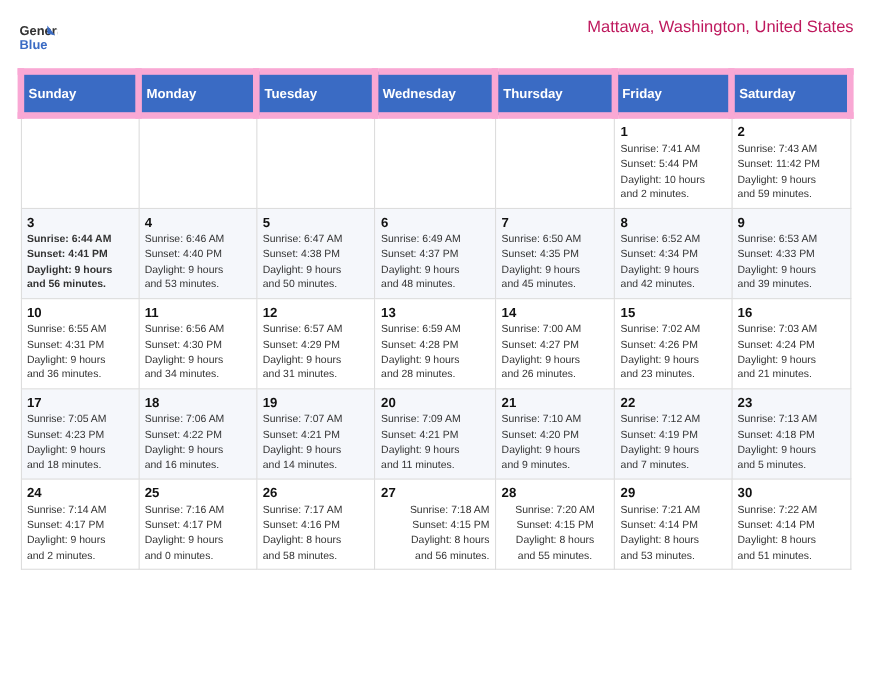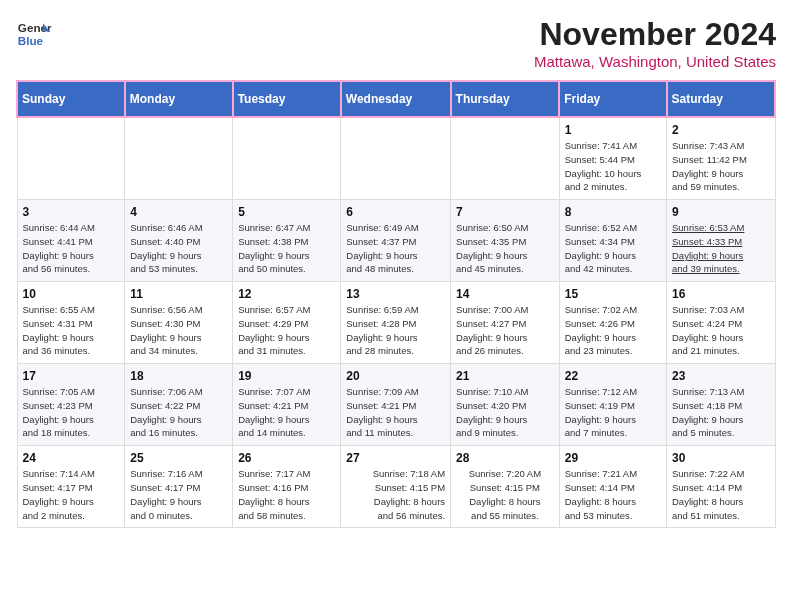--- a/index.html
+++ b/index.html
@@ -41,21 +41,21 @@
       width: 100%;
       border-collapse: collapse;
       font-size: 10px;
     }
     .calendar-table thead tr th {
       background: #3a6bc4;
       color: #fff;
       padding: 10px 4px;
       text-align: left;
       font-size: 12px;
-      border: 2px solid #f9a8d4;
+      border: 6px solid #f9a8d4;
     }
     .calendar-table tbody tr td {
       vertical-align: top;
       padding: 5px 5px;
       border: 1px solid #ddd;
       background: #fff;
       width: 113px;
       height: 82px;
     }
     .calendar-table tbody tr:nth-child(even) td {
@@ -82,21 +82,20 @@
 <div class="header-section">
   <div class="logo">
     <svg class="logo-icon" viewBox="0 0 40 40" xmlns="http://www.w3.org/2000/svg">
       <text x="2" y="18" font-size="13" font-weight="bold" fill="#333" font-family="Arial">General</text>
       <text x="2" y="32" font-size="13" font-weight="bold" fill="#3a6bc4" font-family="Arial">Blue</text>
       <polygon points="30,8 38,18 30,16" fill="#3a6bc4"></polygon>
     </svg>
 
   </div>
   <div class="title-block">
-    <div class="main-title">November 2024</div>
     <div class="subtitle">Mattawa, Washington, United States</div>
   </div>
 </div>
 
 <table class="calendar-table">
   <thead>
     <tr id="weekday-header">
     <th>Sunday</th>
         <th>Monday</th>
         <th>Tuesday</th>
@@ -124,21 +123,21 @@
           <div class="day-number">2</div>
           <div class="day-detail" style="white-space: pre-line;">Sunrise: 7:43 AM
 Sunset: 11:42 PM
 Daylight: 9 hours
 and 59 minutes.</div>
         </td>
       </tr>
       <tr>
         <td>
           <div class="day-number">3</div>
-          <div class="day-detail" style="white-space: pre-line;">Sunrise: 6:44 AM
+          <div class="day-detail" style="white-space: pre-line; font-weight: bold;">Sunrise: 6:44 AM
 Sunset: 4:41 PM
 Daylight: 9 hours
 and 56 minutes.</div>
         </td>
         <td>
           <div class="day-number">4</div>
           <div class="day-detail" style="white-space: pre-line;">Sunrise: 6:46 AM
 Sunset: 4:40 PM
 Daylight: 9 hours
 and 53 minutes.</div>
@@ -166,21 +165,21 @@
         </td>
         <td>
           <div class="day-number">8</div>
           <div class="day-detail" style="white-space: pre-line;">Sunrise: 6:52 AM
 Sunset: 4:34 PM
 Daylight: 9 hours
 and 42 minutes.</div>
         </td>
         <td>
           <div class="day-number">9</div>
-          <div class="day-detail" style="white-space: pre-line; text-decoration: underline;">Sunrise: 6:53 AM
+          <div class="day-detail" style="white-space: pre-line;">Sunrise: 6:53 AM
 Sunset: 4:33 PM
 Daylight: 9 hours
 and 39 minutes.</div>
         </td>
       </tr>
       <tr>
         <td>
           <div class="day-number">10</div>
           <div class="day-detail" style="white-space: pre-line;">Sunrise: 6:55 AM
 Sunset: 4:31 PM

